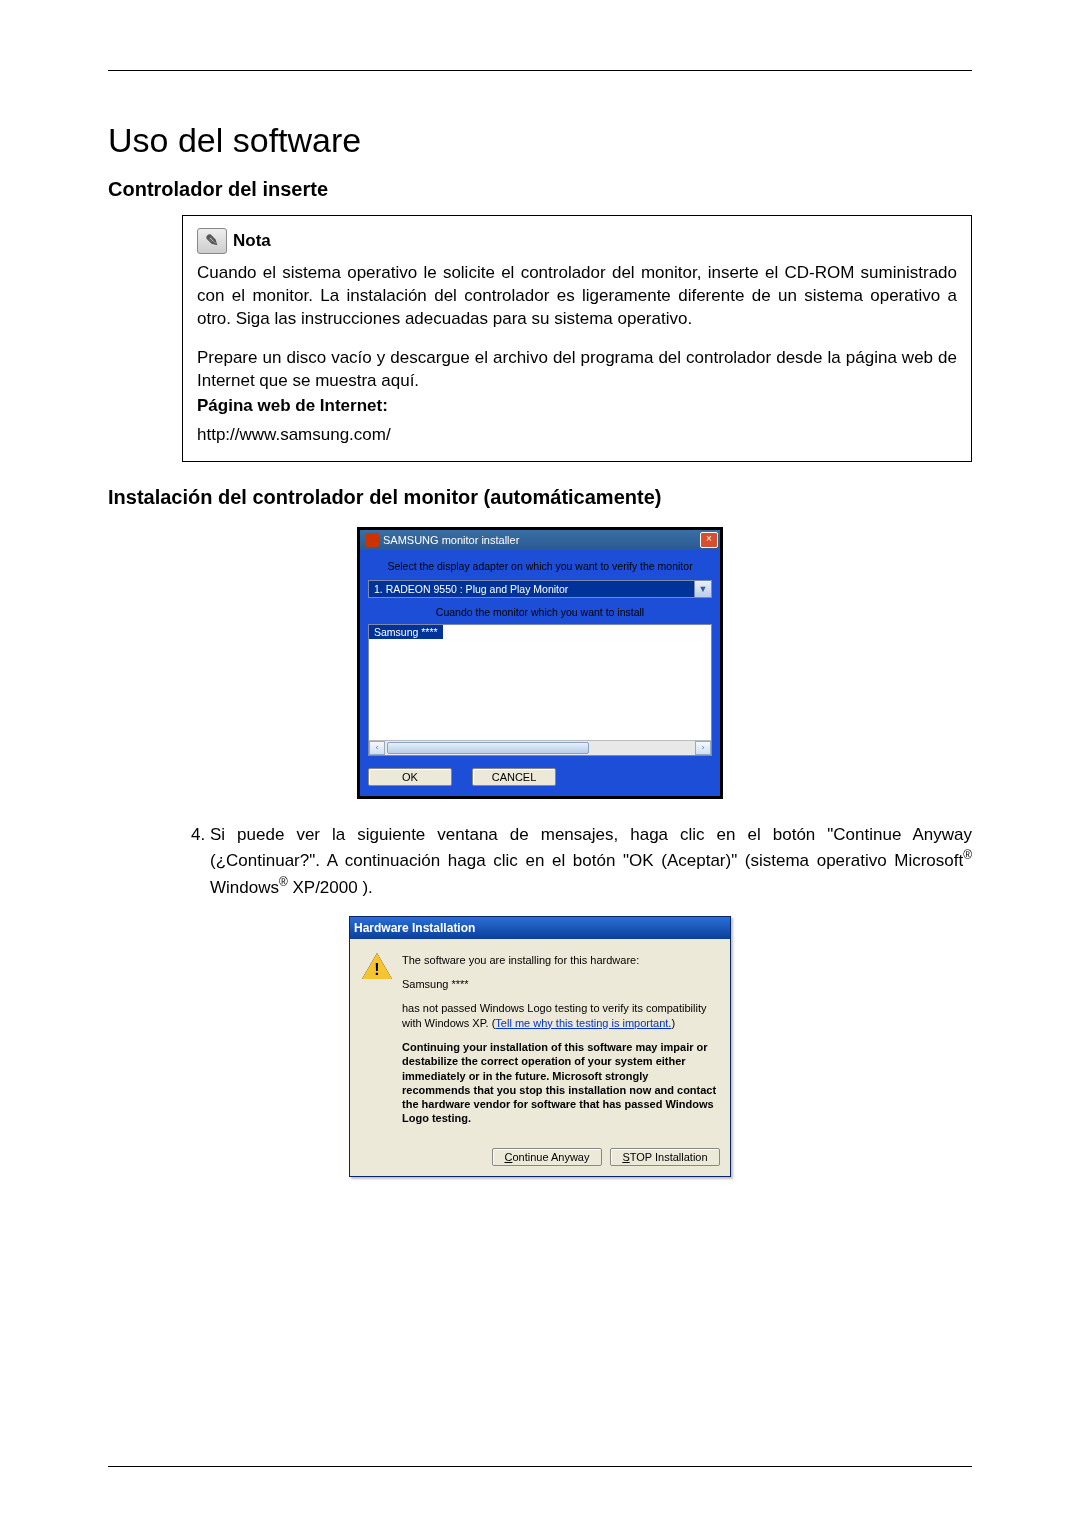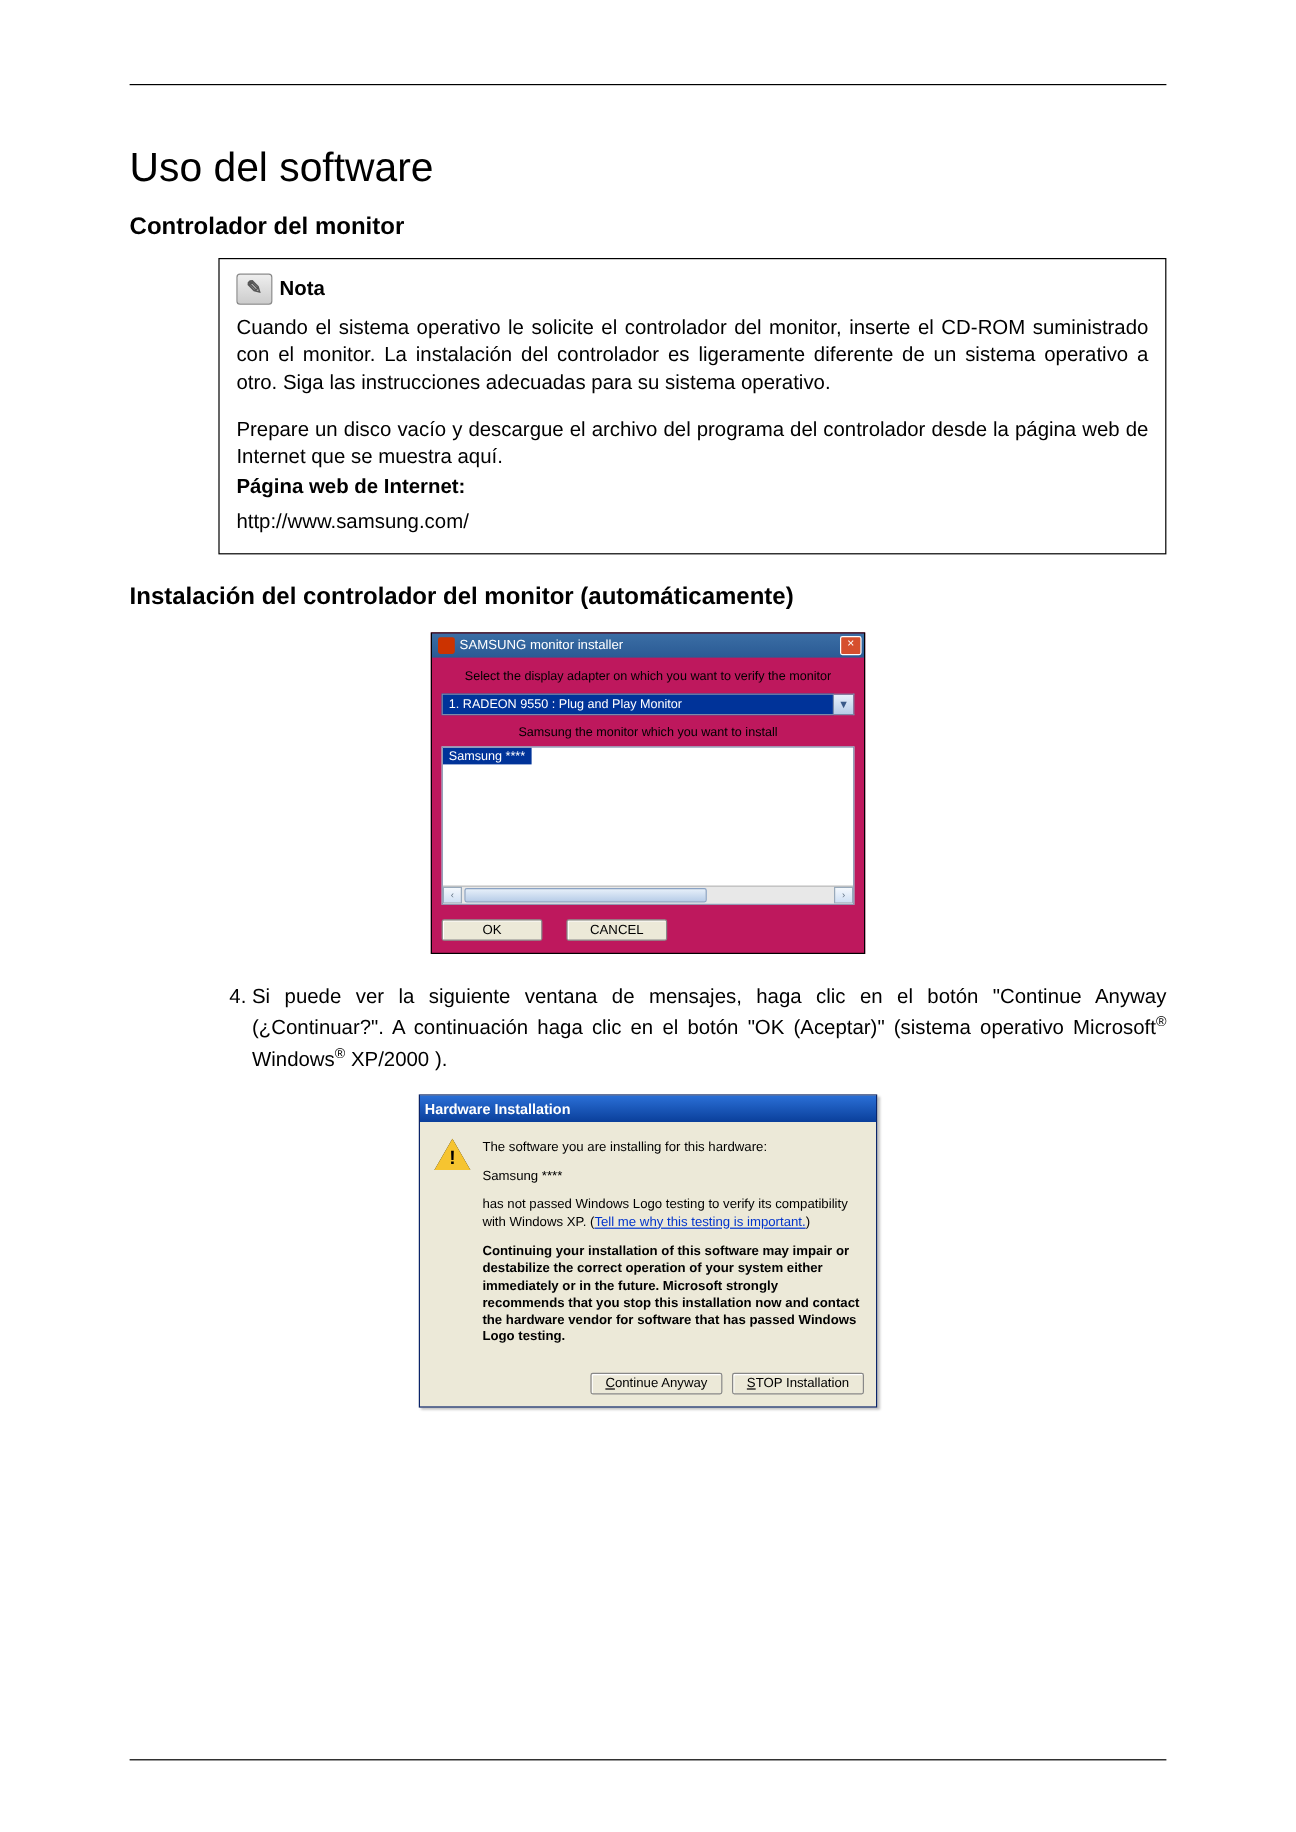--- a/index.html
+++ b/index.html
@@ -81,22 +81,22 @@
   }
   .dialog-wrap {
     display: flex;
     justify-content: center;
     margin: 10px 0 24px 0;
   }
 
   
   .dlg1 {
     width: 360px;
-    border: 1px solid #000000;
-    background: #be185d;
+    border: 3px solid #000000;
+    background: #1d4ed8;
     font-family: Tahoma, Arial, sans-serif;
     font-size: 11px;
     color: #000;
   }
   .dlg1-title {
     height: 20px;
     background: linear-gradient(#3b6ea5, #2a5a94);
     color: #fff;
     display: flex;
     align-items: center;
@@ -257,21 +257,21 @@
   sup { font-size: 0.7em; }
 </style>
 </head>
 <body>
 
 <div class="page">
   <div class="top-rule"></div>
 
   <h1 class="h1">Uso del software</h1>
 
-  <h2 class="h2">Controlador del monitor</h2>
+  <h2 class="h2">Controlador del inserte</h2>
 
   <div class="note-box">
     <div class="note-header">
       <span class="note-icon">✎</span>
       <span>Nota</span>
     </div>
     <p class="note-p">Cuando el sistema operativo le solicite el controlador del monitor, inserte el CD-ROM suministrado con el monitor. La instalación del controlador es ligeramente diferente de un sistema operativo a otro. Siga las instrucciones adecuadas para su sistema operativo.</p>
     <p class="note-p" style="margin-bottom:2px">Prepare un disco vacío y descargue el archivo del programa del controlador desde la página web de Internet que se muestra aquí.</p>
     <div class="note-strong">Página web de Internet:</div>
     <div class="note-url">http://www.samsung.com/</div>
@@ -288,21 +288,21 @@
           <span>SAMSUNG monitor installer</span>
         </span>
         <span class="dlg1-close">×</span>
       </div>
       <div class="dlg1-body">
         <div class="dlg1-label1">Select the display adapter on which you want to verify the monitor</div>
         <div class="dlg1-combo">
           <div class="dlg1-combo-field">1. RADEON 9550 : Plug and Play Monitor</div>
           <div class="dlg1-combo-btn">▼</div>
         </div>
-        <div class="dlg1-label2">Samsung the monitor which you want to install</div>
+        <div class="dlg1-label2">Cuando the monitor which you want to install</div>
         <div class="dlg1-list">
           <div class="dlg1-list-item">Samsung ****</div>
           <div class="dlg1-hscroll">
             <div class="arrow">‹</div>
             <div class="thumb"></div>
             <div class="arrow right">›</div>
           </div>
         </div>
         <div class="dlg1-buttons">
           <button>OK</button>

